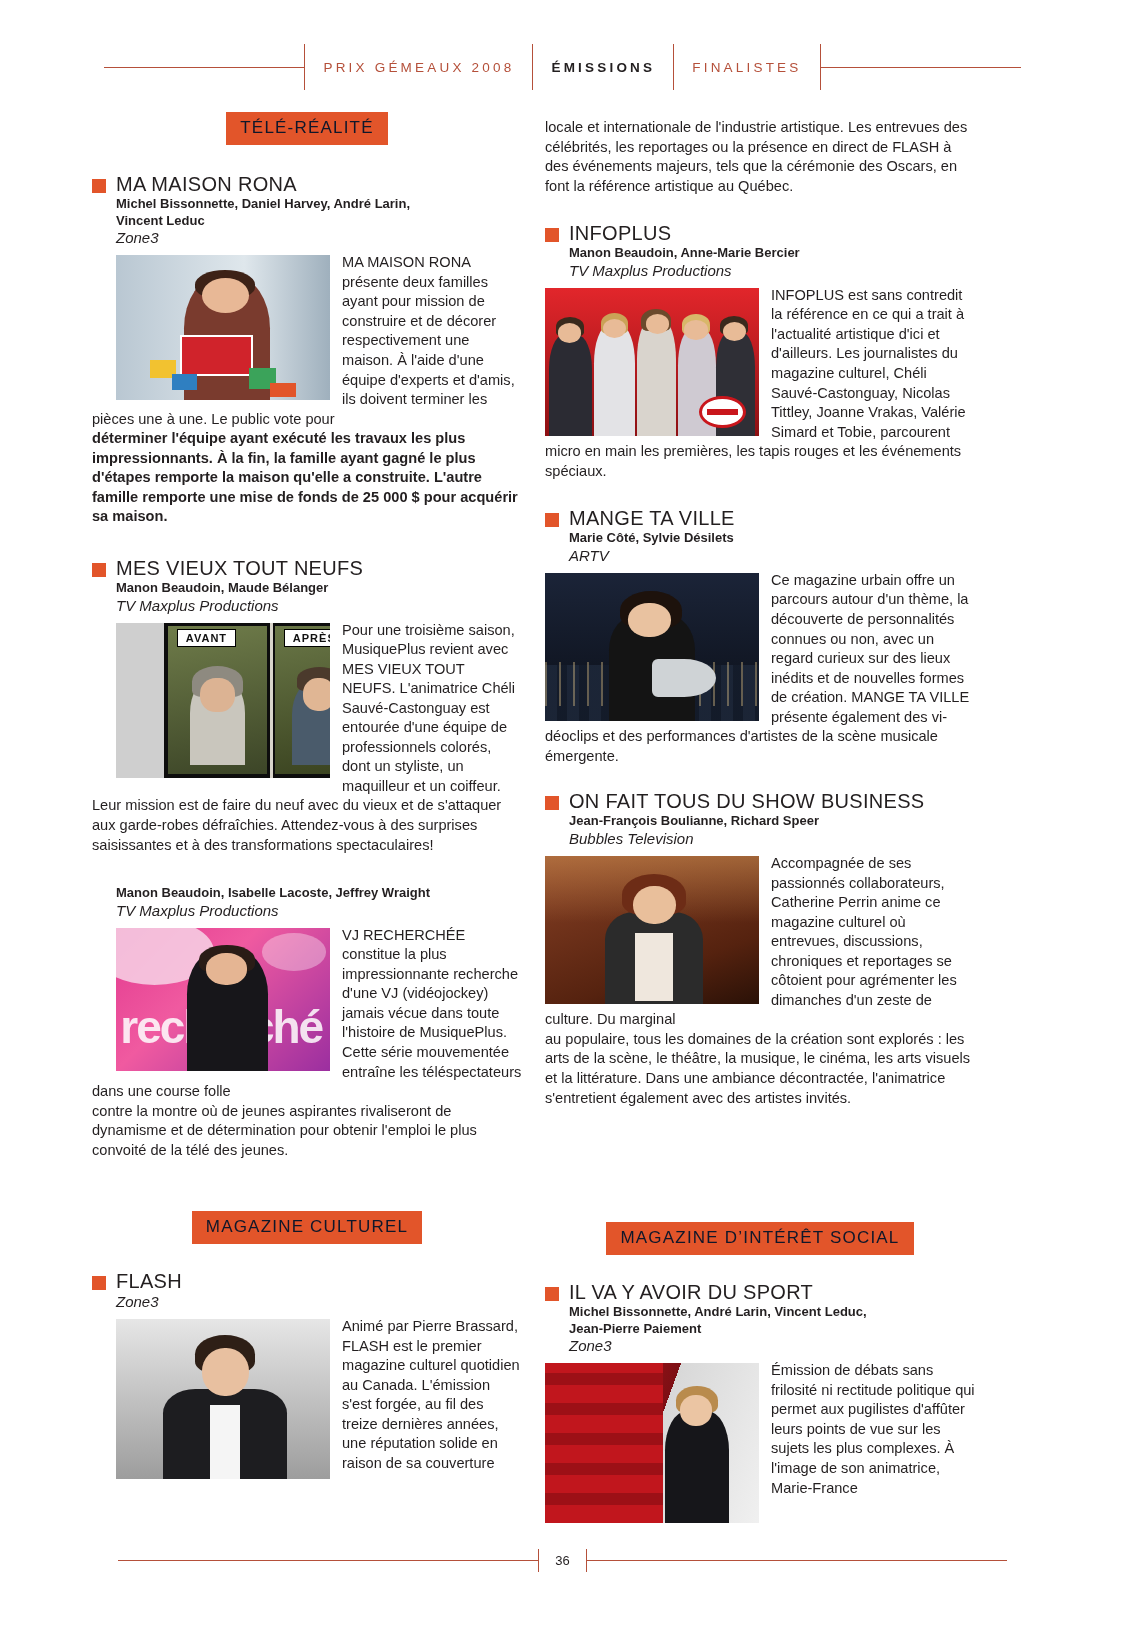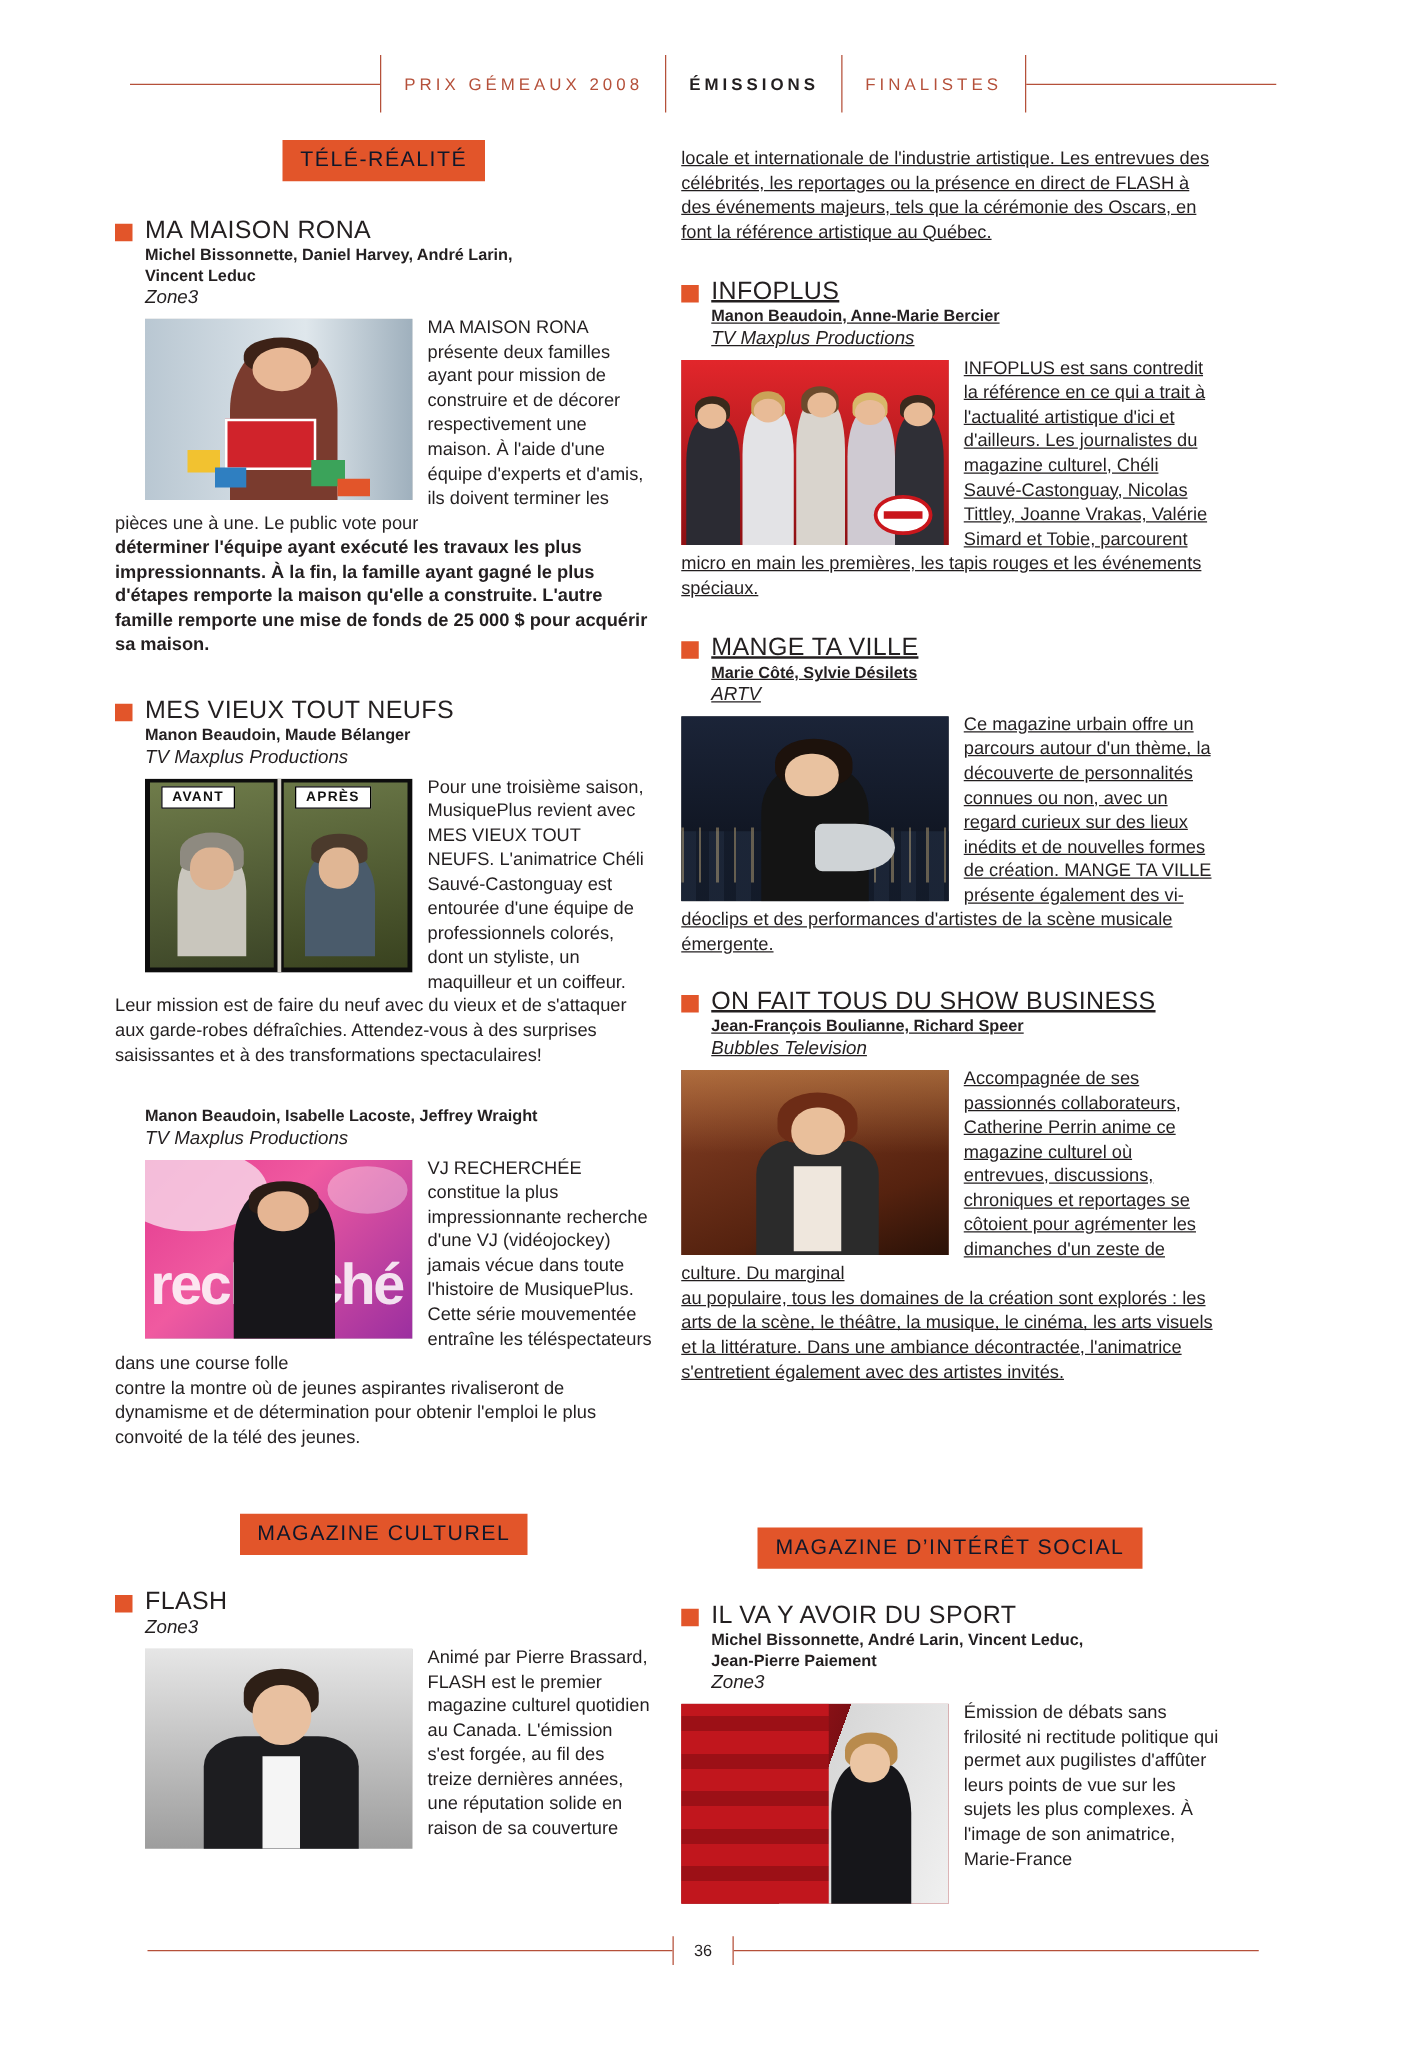--- a/index.html
+++ b/index.html
@@ -136,21 +136,21 @@
   .ph-rona .wall { position:absolute; inset:0; background:linear-gradient(90deg,#b9c7d2,#dfe7ec 60%,#9fb0bd); }
   .ph-rona .person { position:absolute; left:32%; top:14%; width:40%; height:86%; background:#7a3b2e; border-radius:42% 42% 0 0; }
   .ph-rona .face { position:absolute; left:40%; top:16%; width:22%; height:24%; background:#e8b896; border-radius:50%; }
   .ph-rona .hair { position:absolute; left:37%; top:10%; width:28%; height:20%; background:#3d2217; border-radius:50% 50% 40% 40%; }
   .ph-rona .box { position:absolute; left:30%; top:55%; width:34%; height:28%; background:#d0232b; border:2px solid #fff; }
   .ph-rona .b1 { position:absolute; left:16%; top:72%; width:12%; height:13%; background:#f2c230; }
   .ph-rona .b2 { position:absolute; left:26%; top:82%; width:12%; height:11%; background:#2f7fc1; }
   .ph-rona .b3 { position:absolute; left:62%; top:78%; width:13%; height:14%; background:#3ba35a; }
   .ph-rona .b4 { position:absolute; left:72%; top:88%; width:12%; height:10%; background:#e2552a; }
 
-  .ph-mes { background:#0d0d0d; }
+  .ph-mes { background:#0d0d0d;margin-left:48px; }
   .ph-mes .lft { position:absolute; left:2%; top:2%; width:46%; height:96%; background:linear-gradient(170deg,#6f7c4a,#3c4527); }
   .ph-mes .rgt { position:absolute; left:52%; top:2%; width:46%; height:96%; background:linear-gradient(170deg,#6a7747,#39421f); }
   .ph-mes .tag { position:absolute; top:4%; background:#fff; color:#111; font-size:11px; font-weight:bold; padding:2px 8px; border:1px solid #000; letter-spacing:1px; }
   .ph-mes .tagA { left:6%; }
   .ph-mes .tagB { left:56%; }
   .ph-mes .h1 { position:absolute; left:12%; top:36%; width:26%; height:56%; background:#c9c6bd; border-radius:40% 40% 0 0; }
   .ph-mes .f1 { position:absolute; left:17%; top:36%; width:16%; height:22%; background:#dcb393; border-radius:46%; }
   .ph-mes .hair1 { position:absolute; left:13%; top:28%; width:24%; height:20%; background:#8e8a80; border-radius:50% 50% 20% 20%; }
   .ph-mes .h2 { position:absolute; left:60%; top:38%; width:26%; height:54%; background:#4a5b6b; border-radius:40% 40% 0 0; }
   .ph-mes .f2 { position:absolute; left:65%; top:36%; width:15%; height:21%; background:#e0b694; border-radius:46%; }
@@ -309,21 +309,21 @@
               <div class="gface"></div>
           </div>
         </div>
         <div class="body-text">VJ RECHERCHÉE constitue la plus impressionnante recherche d'une VJ (vidéojockey) jamais vécue dans toute l'histoire de MusiquePlus. Cette série mouvementée entraîne les téléspectateurs dans une course folle</div>
         <div class="body-text">contre la montre où de jeunes aspirantes rivaliseront de dynamisme et de détermination pour obtenir l'emploi le plus convoité de la télé des jeunes.</div>
       </div>
     </div>
 
   </div>
 
-  <div class="col col-right" style="top:118px;text-decoration:underline;">
+  <div class="col col-right" style="top:118px;">
 
     <div class="body-text">locale et internationale de l'industrie artistique. Les entrevues des célébrités, les reportages ou la présence en direct de FLASH à des événements majeurs, tels que la cérémonie des Oscars, en font la référence artistique au Québec.</div>
 
     <div class="entry" style="margin-top:26px;">
       <div class="entry-title-row">
         <span class="sq"></span>
         <span class="entry-title">INFOPLUS</span>
       </div>
       <div class="names">Manon Beaudoin, Anne-Marie Bercier</div>
       <div class="producer">TV Maxplus Productions</div>

